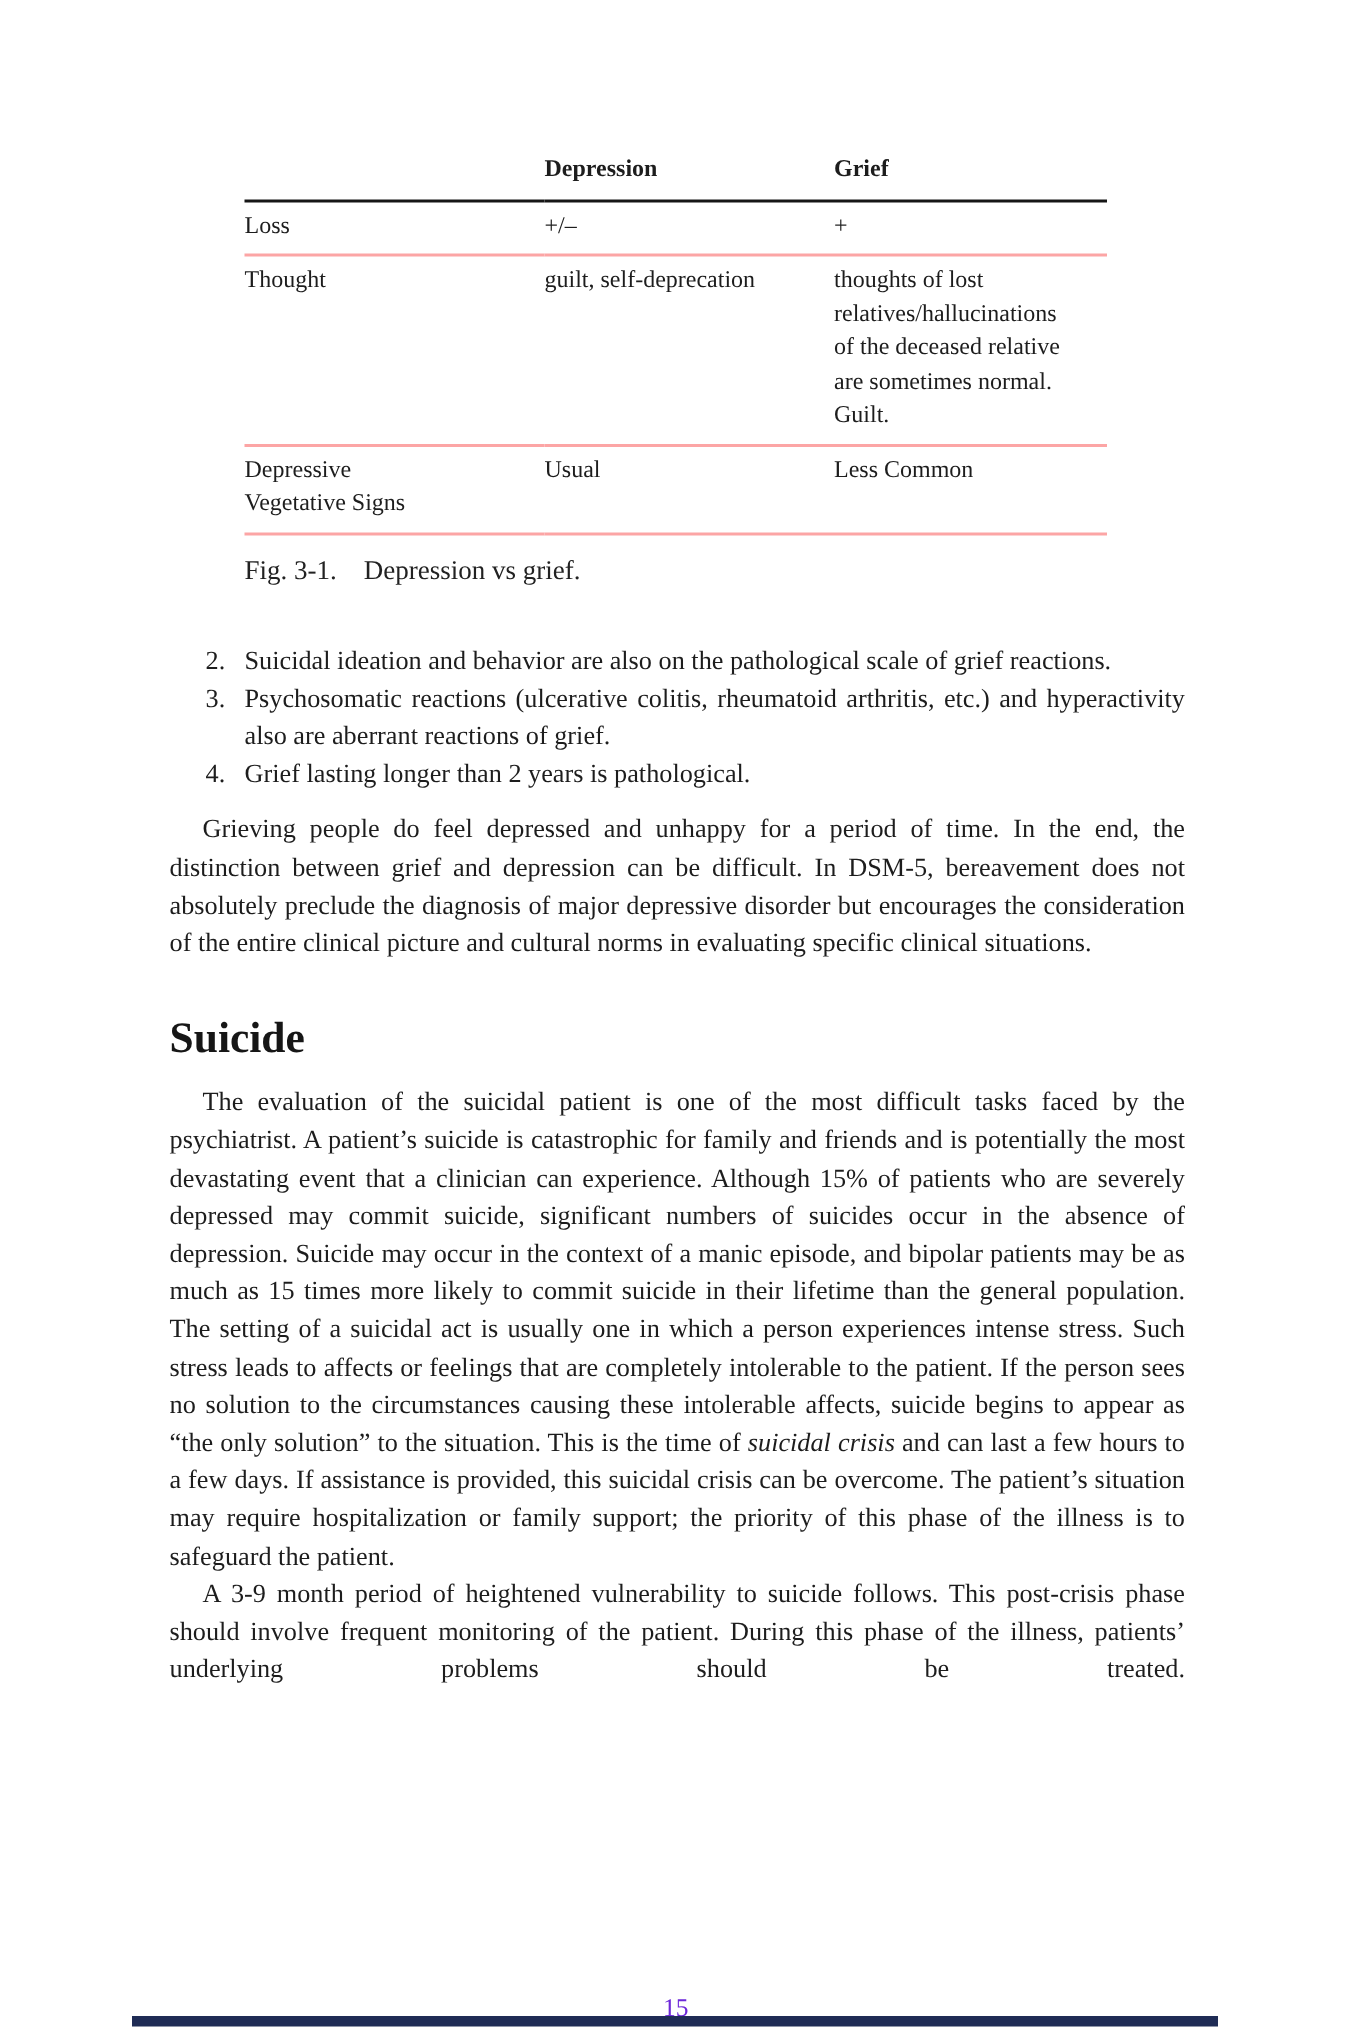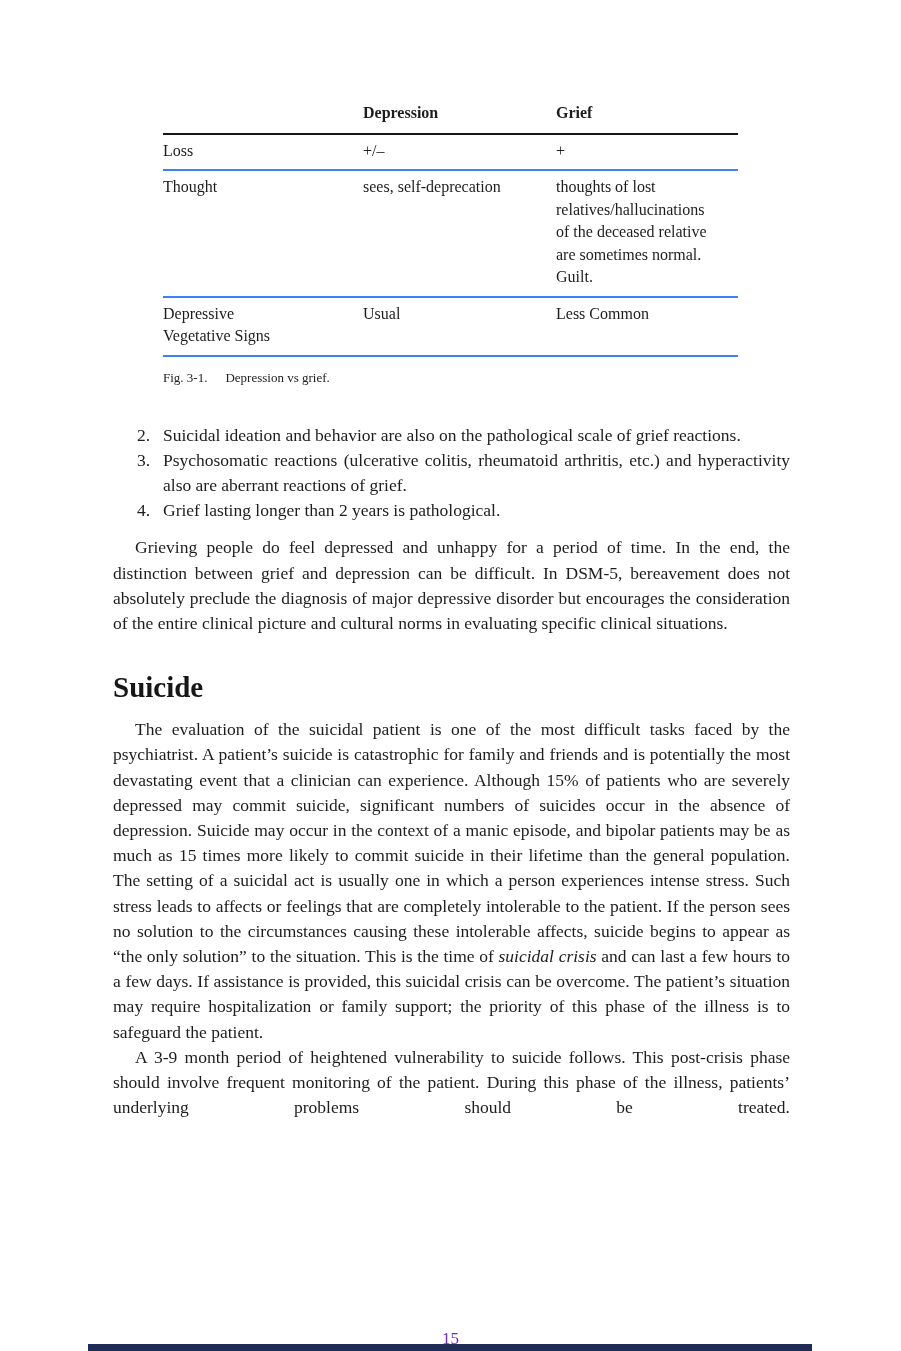--- a/index.html
+++ b/index.html
@@ -28,28 +28,28 @@
     text-align: left;
     vertical-align: top;
     font-weight: normal;
     padding: 5px 8px 7px 0;
   }
   table.cmp thead th {
     font-weight: bold;
     padding: 0 8px 8px 0;
     border-bottom: 2px solid #161616;
   }
-  table.cmp tbody td { border-bottom: 2px solid #3b82f6; }
+  table.cmp tbody td { border-bottom: 2px solid #fca5a5; }
   .col-label { width: 192px; }
   .col-dep   { width: 185px; }
   .col-grief { width: 174px; }
   .pre-line  { white-space: pre-line; }
   .fig-caption {
     margin-top: 13px;
-    font-size: 13px;
+    font-size: 18px;
     color: #222222;
   }
   .fig-caption .cap-label { margin-right: 18px; }
   
   .body-text { font-size: 17.5px; line-height: 25.2px; text-align: justify; }
   .olist { margin-top: 37px; }
   .li { display: flex; padding-left: 24px; }
   .li-num { flex: none; width: 26px; }
   .li-text { flex: 1; text-align: justify; }
   p.para { margin: 12px 0 0 0; text-indent: 22px; }
@@ -94,21 +94,21 @@
         </tr>
       </thead>
       <tbody>
         <tr>
           <td class="pre-line">Loss</td>
           <td>+/–</td>
           <td class="pre-line">+</td>
         </tr>
         <tr>
           <td class="pre-line">Thought</td>
-          <td>sees, self-deprecation</td>
+          <td>guilt, self-deprecation</td>
           <td class="pre-line">thoughts of lost
 relatives/hallucinations
 of the deceased relative
 are sometimes normal.
 Guilt.</td>
         </tr>
         <tr>
           <td class="pre-line">Depressive
 Vegetative Signs</td>
           <td>Usual</td>

